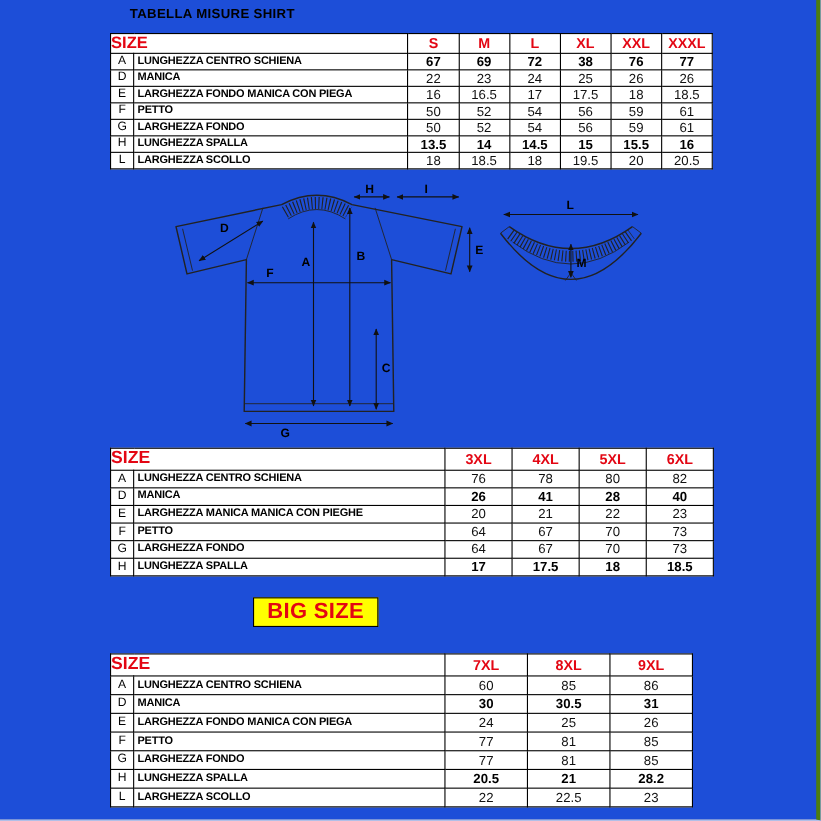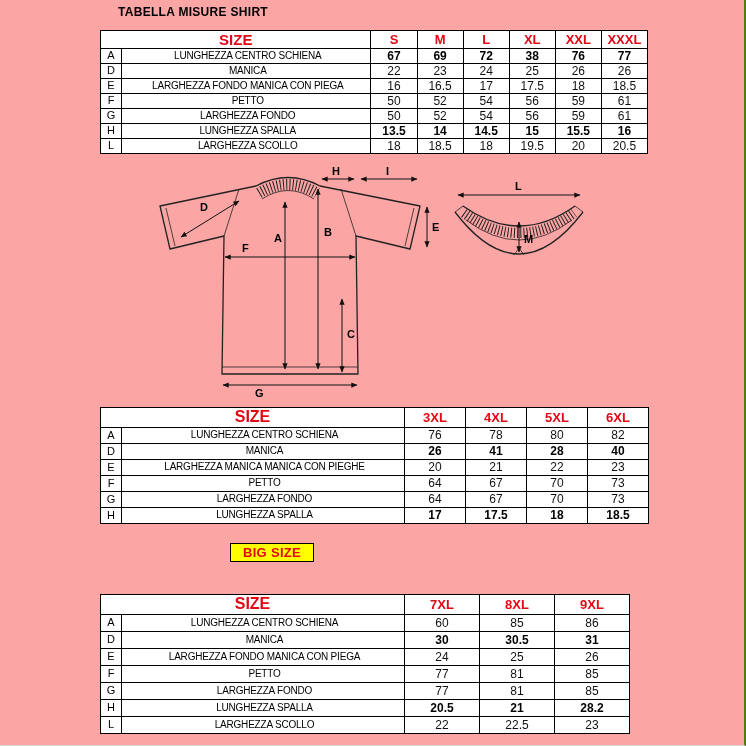--- a/index.html
+++ b/index.html
@@ -1,46 +1,46 @@
 <!DOCTYPE html>
 <html><head>
 <meta charset="utf-8">
 <style>
   *{margin:0;padding:0;box-sizing:border-box}
   html,body{background:#ffffff}
   body{width:746px;height:746px;font-family:"Liberation Sans",sans-serif;color:#000}
-  .page{position:relative;width:746px;height:746px;background:#fca5a5;overflow:hidden;
-        border-right:2px solid #4d7c0f;border-bottom:1px solid #d8d8d8}
+  .page{position:relative;width:746px;height:746px;background:#1d4ed8;overflow:hidden;
+        border-right:4px solid #4d7c0f;border-bottom:1px solid #d8d8d8}
   .title{position:absolute;left:118px;top:5px;font-size:12px;font-weight:bold;letter-spacing:.3px}
 
   table.size-table{position:absolute;border-collapse:collapse;table-layout:fixed;background:#fff}
   .size-table th,.size-table td{border:1px solid #000;overflow:hidden;white-space:nowrap;line-height:1.05}
   .letter{text-align:center;font-size:11px;font-weight:normal}
-  .label{font-size:10px;font-weight:normal;text-align:center;padding-left:3px;letter-spacing:-.2px}
+  .label{font-size:10px;font-weight:bold;text-align:left;padding-left:3px;letter-spacing:-.2px}
   .val{text-align:center;font-size:12px;color:#111;font-weight:normal}
   .bold-row .val{font-weight:bold;color:#000}
-  .size-head{color:#e30613;font-weight:bold;font-size:15px;text-align:center}
+  .size-head{color:#e30613;font-weight:bold;font-size:15px;text-align:left}
   .col-head{color:#e30613;font-weight:bold;font-size:13px;text-align:center}
 
   .t1{left:100px;top:30px;width:548px}
   .t1 th{height:18px}
   .t1 td{height:15px}
 
   .t2{left:100px;top:407px;width:548px}
   .t2 th{height:20px}
   .t2 td{height:16px}
   .t2 .size-head{font-size:16px}
 
   .t3{left:100px;top:594px;width:529px}
   .t3 th{height:20px}
   .t3 td{height:17px}
   .t3 .size-head{font-size:16px}
 
   .big-size{position:absolute;left:230px;top:543px;background:#ffff00;color:#e30613;
-            font-weight:bold;font-size:13px;border:1px solid #000;padding:1px 12px;letter-spacing:.3px}
+            font-weight:bold;font-size:20px;border:1px solid #000;padding:1px 12px;letter-spacing:.3px}
 
   .diagram{position:absolute;left:138px;top:166px;width:470px;height:237px}
   .diagram .outline{fill:none;stroke:#222;stroke-width:1.3;stroke-linejoin:round}
   .diagram .seam{fill:none;stroke:#222;stroke-width:.8}
   .diagram .rib{fill:none;stroke:#222;stroke-width:10;stroke-dasharray:1 2.2}
   .diagram .ribsmall{fill:none;stroke:#222;stroke-width:11;stroke-dasharray:1 2.2}
   .diagram .arrow{stroke:#111;stroke-width:1;fill:none;
                   marker-start:url(#arr);marker-end:url(#arr)}
   .diagram text{font:bold 11px "Liberation Sans",sans-serif;fill:#000}
 </style>

